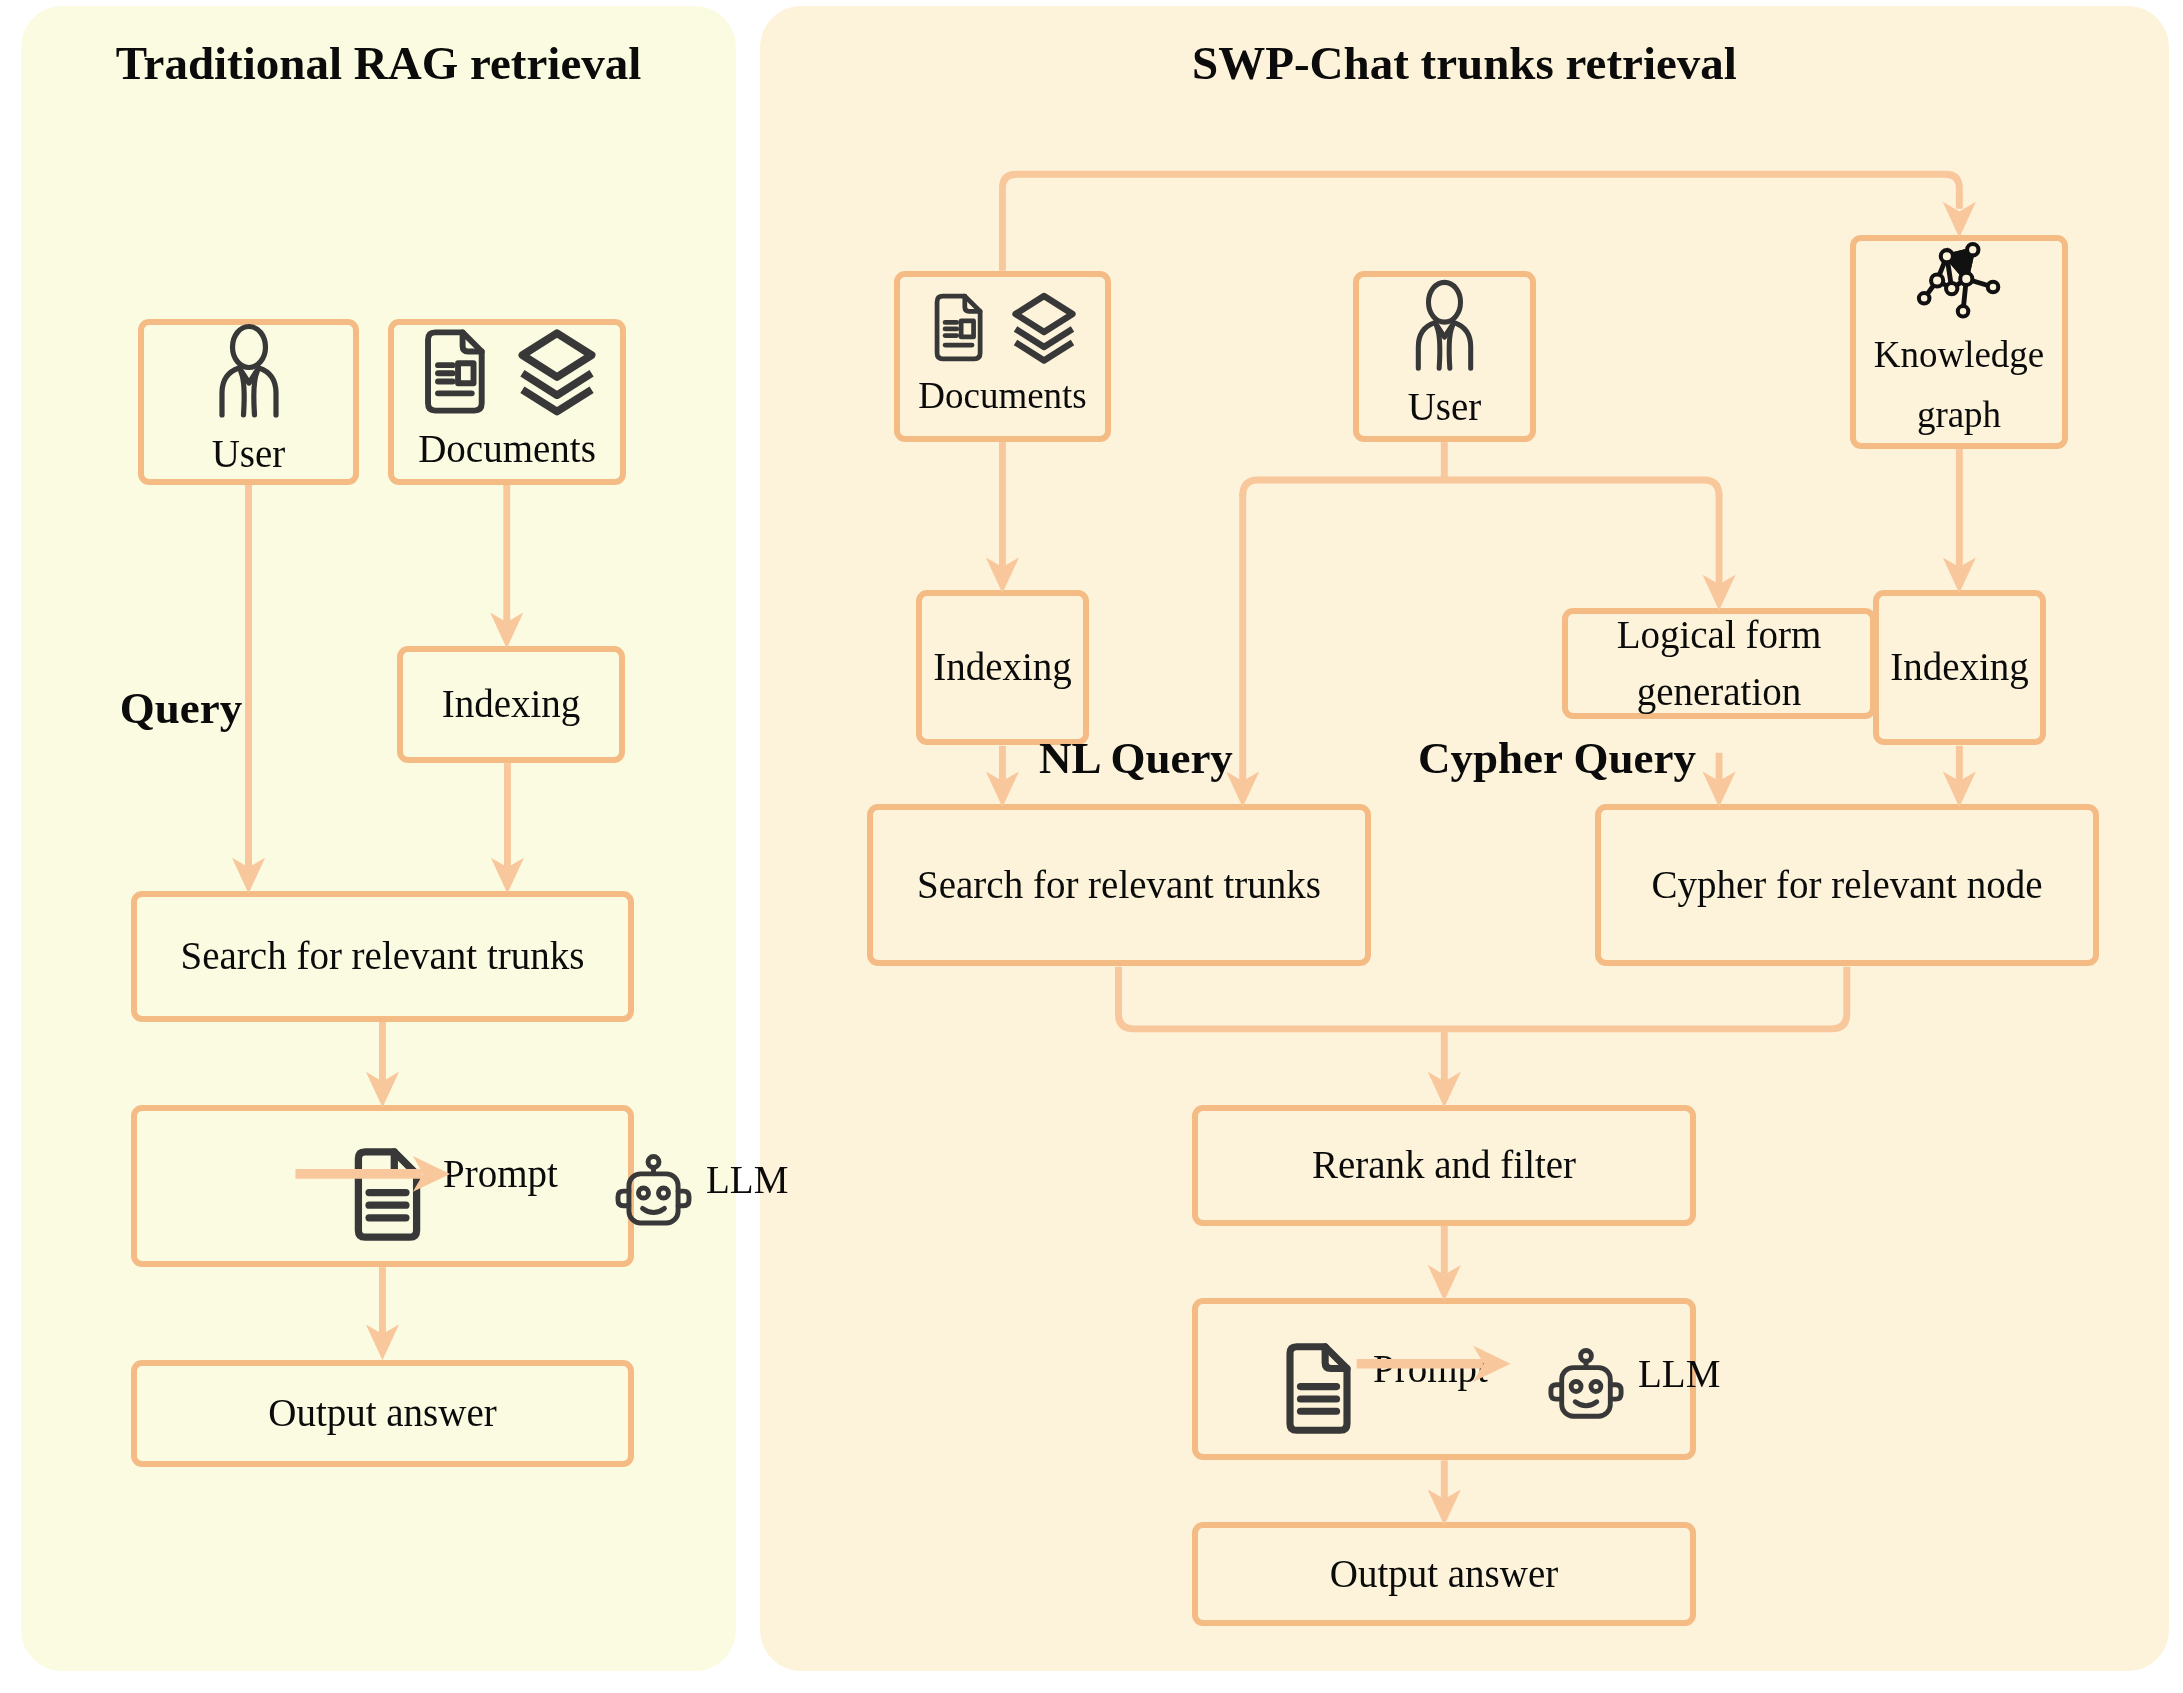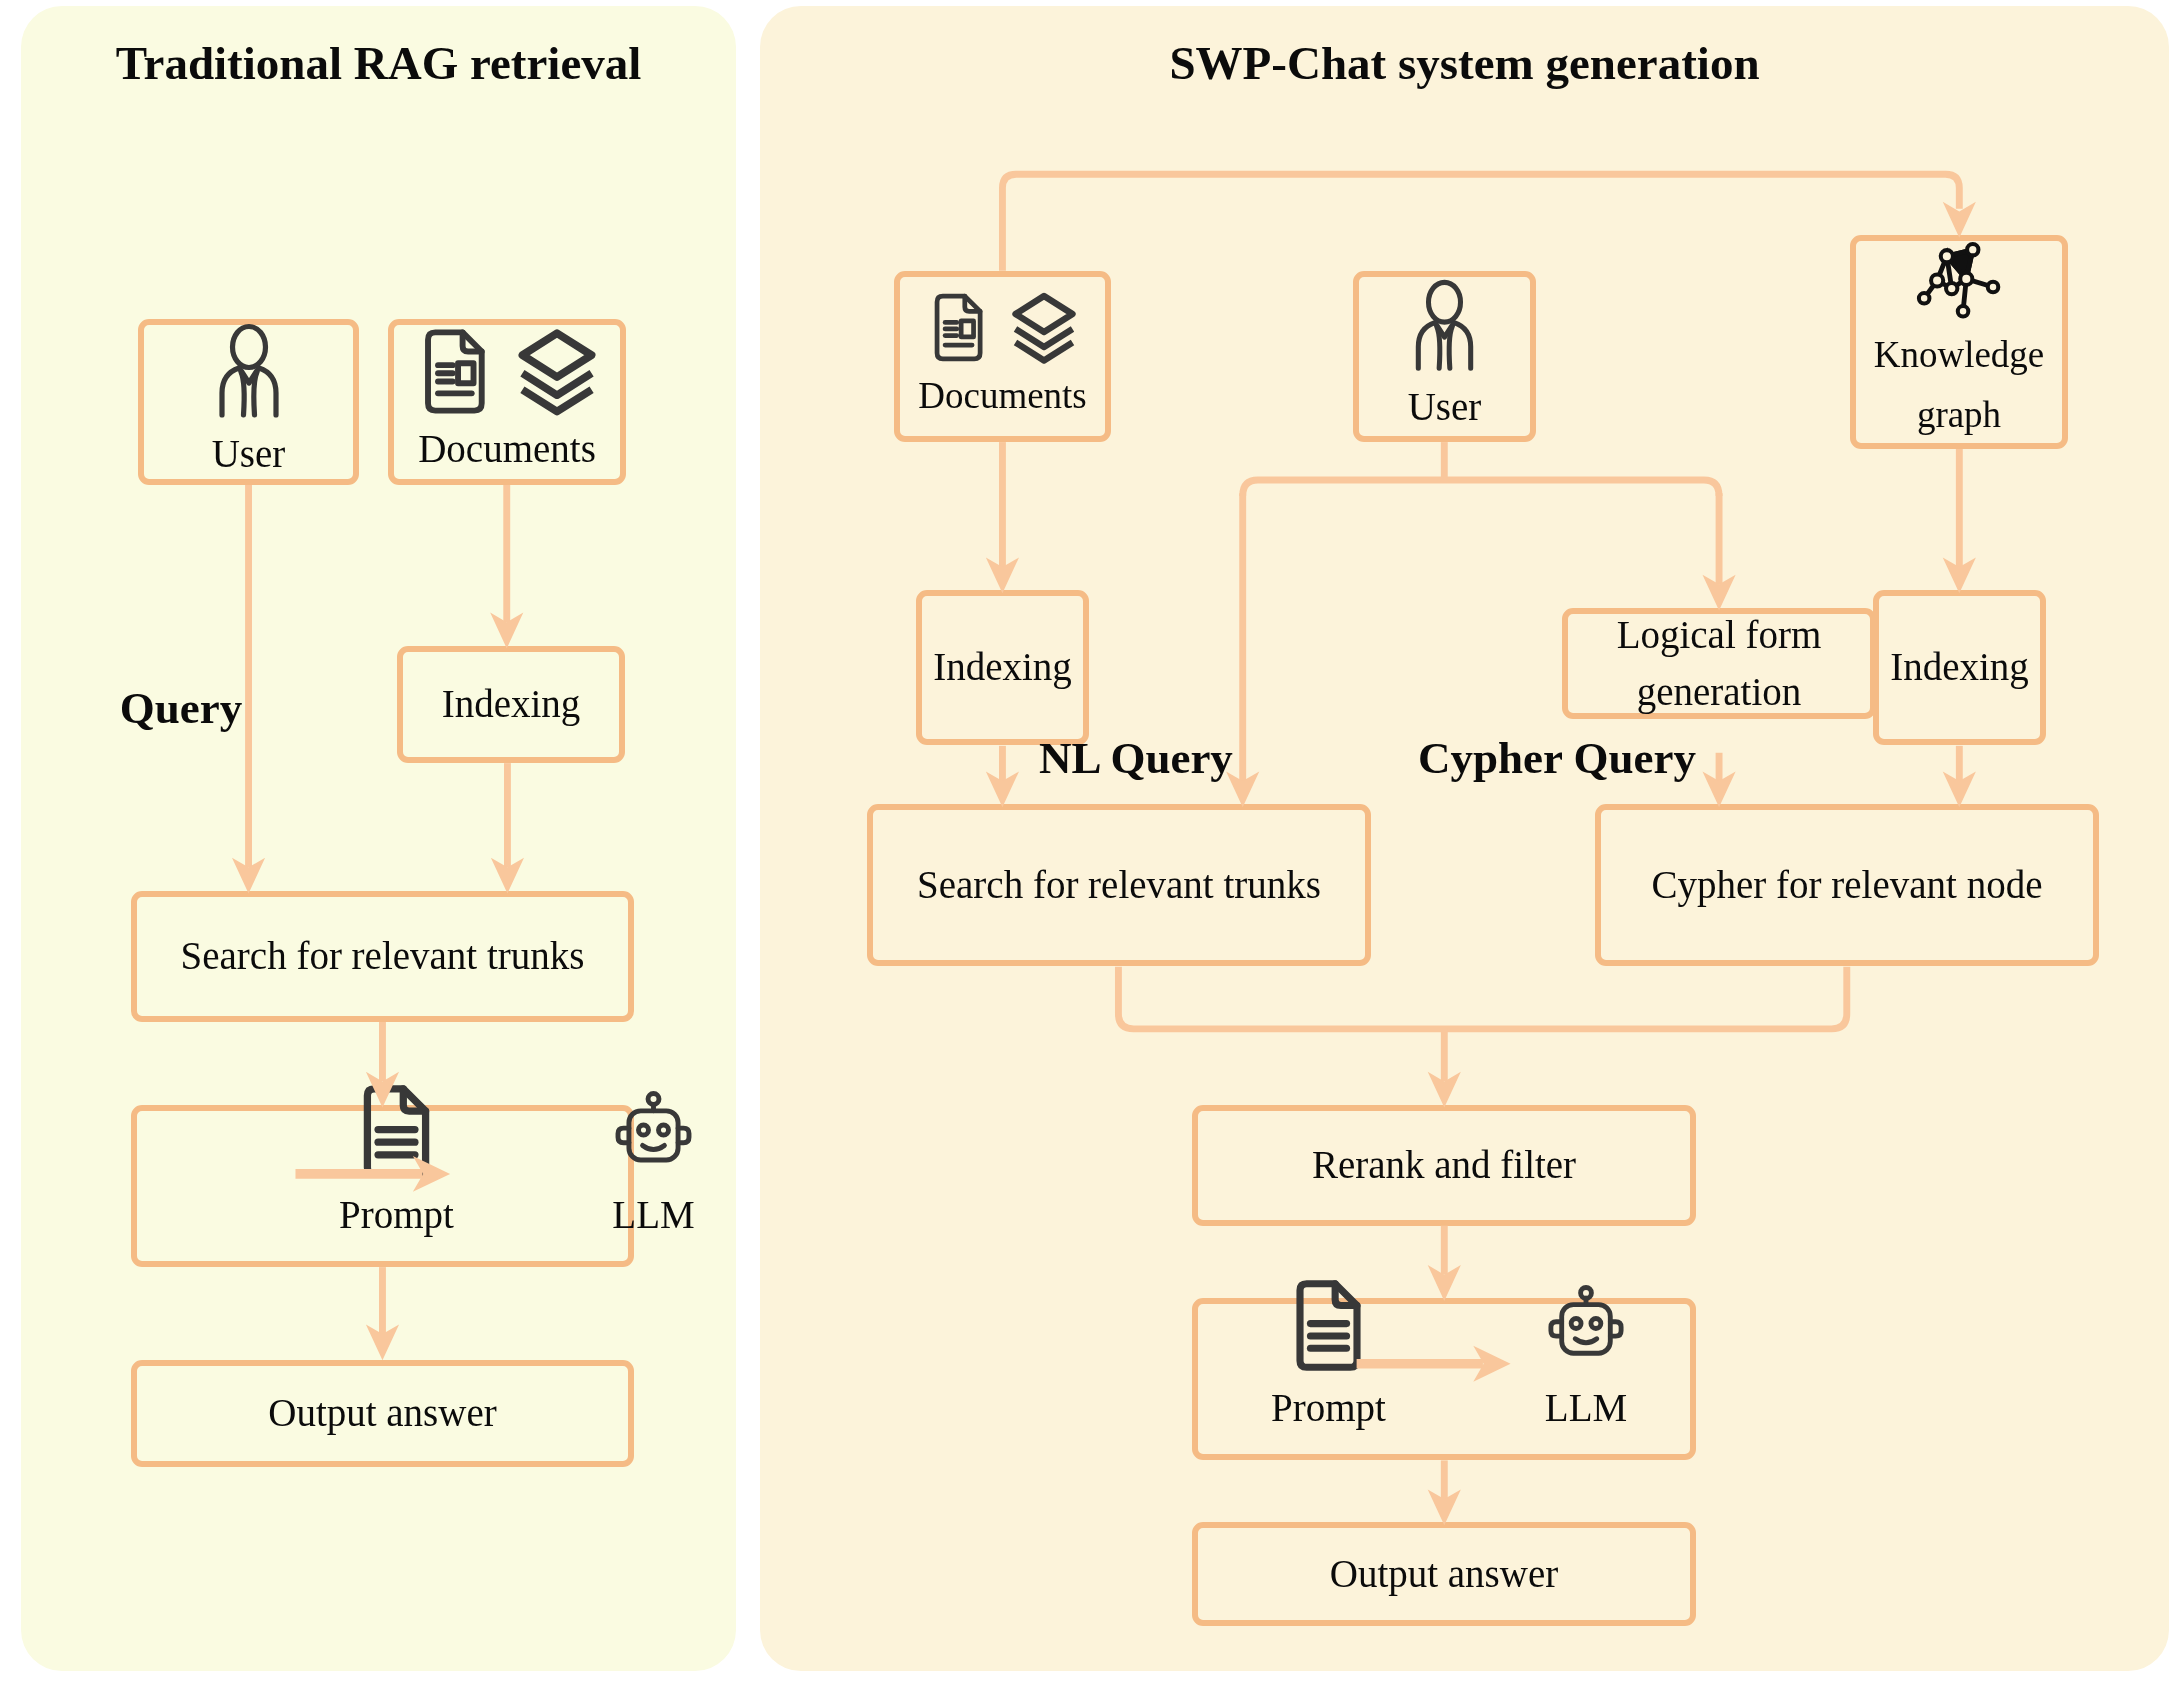--- a/index.html
+++ b/index.html
@@ -31,21 +31,21 @@
     font-size:39px;text-align:center;z-index:2;gap:4.1px;padding:5.5px 7px;
   }
   .node.on-left{background:var(--left-bg);}
   .node.on-right{background:var(--right-bg);}
   .node .lbl{line-height:1.45;}
   .node.tight .lbl{line-height:1.6;}
   .icon{color:var(--icon);display:block;}
   .icon svg{display:block;}
   .iconrow{display:flex;align-items:center;gap:9.7px;}
   .duo{position:relative;display:block;width:100%;height:100%;padding:0;}
-  .duo .grp{position:absolute;display:flex;flex-direction:column;align-items:center;gap:7px;bottom:12.4px;}
+  .duo .grp{position:absolute;display:flex;flex-direction:row;gap:7px;bottom:12.4px;}
   .wires{position:absolute;left:0;top:0;z-index:3;pointer-events:none;}
   .wires .ln{stroke:var(--wire);stroke-width:10;fill:none;}
   .wires .hd{fill:var(--wire);stroke:none;}
   .elabel{
     position:absolute;transform:translate(-50%,-50%);font-size:45px;z-index:4;white-space:nowrap;font-weight:bold;
   }
 </style>
 </head>
 <body>
 
@@ -105,21 +105,21 @@
       <circle cx="97" cy="58" r="6.5" fill="#fcf3da" stroke-width="5"></circle>
       <circle cx="60" cy="88" r="6.5" fill="#fcf3da" stroke-width="5"></circle>
     </g>
   </defs>
 </svg>
 
 <div class="panel left"></div>
 <div class="panel right"></div>
 
 <div class="ptitle left">Traditional RAG retrieval</div>
-<div class="ptitle right">SWP-Chat system generation</div>
+<div class="ptitle right">SWP-Chat trunks retrieval</div>
 
 <div class="node on-left" style="left:138px;top:319px;width:221px;height:166px;">
   <span class="icon">
     <svg width="100" height="100" viewBox="0 0 100 100">
         <use href="#tpl-person"></use>
       </svg>
   </span>
   <span class="lbl">User</span>
 </div>
 

